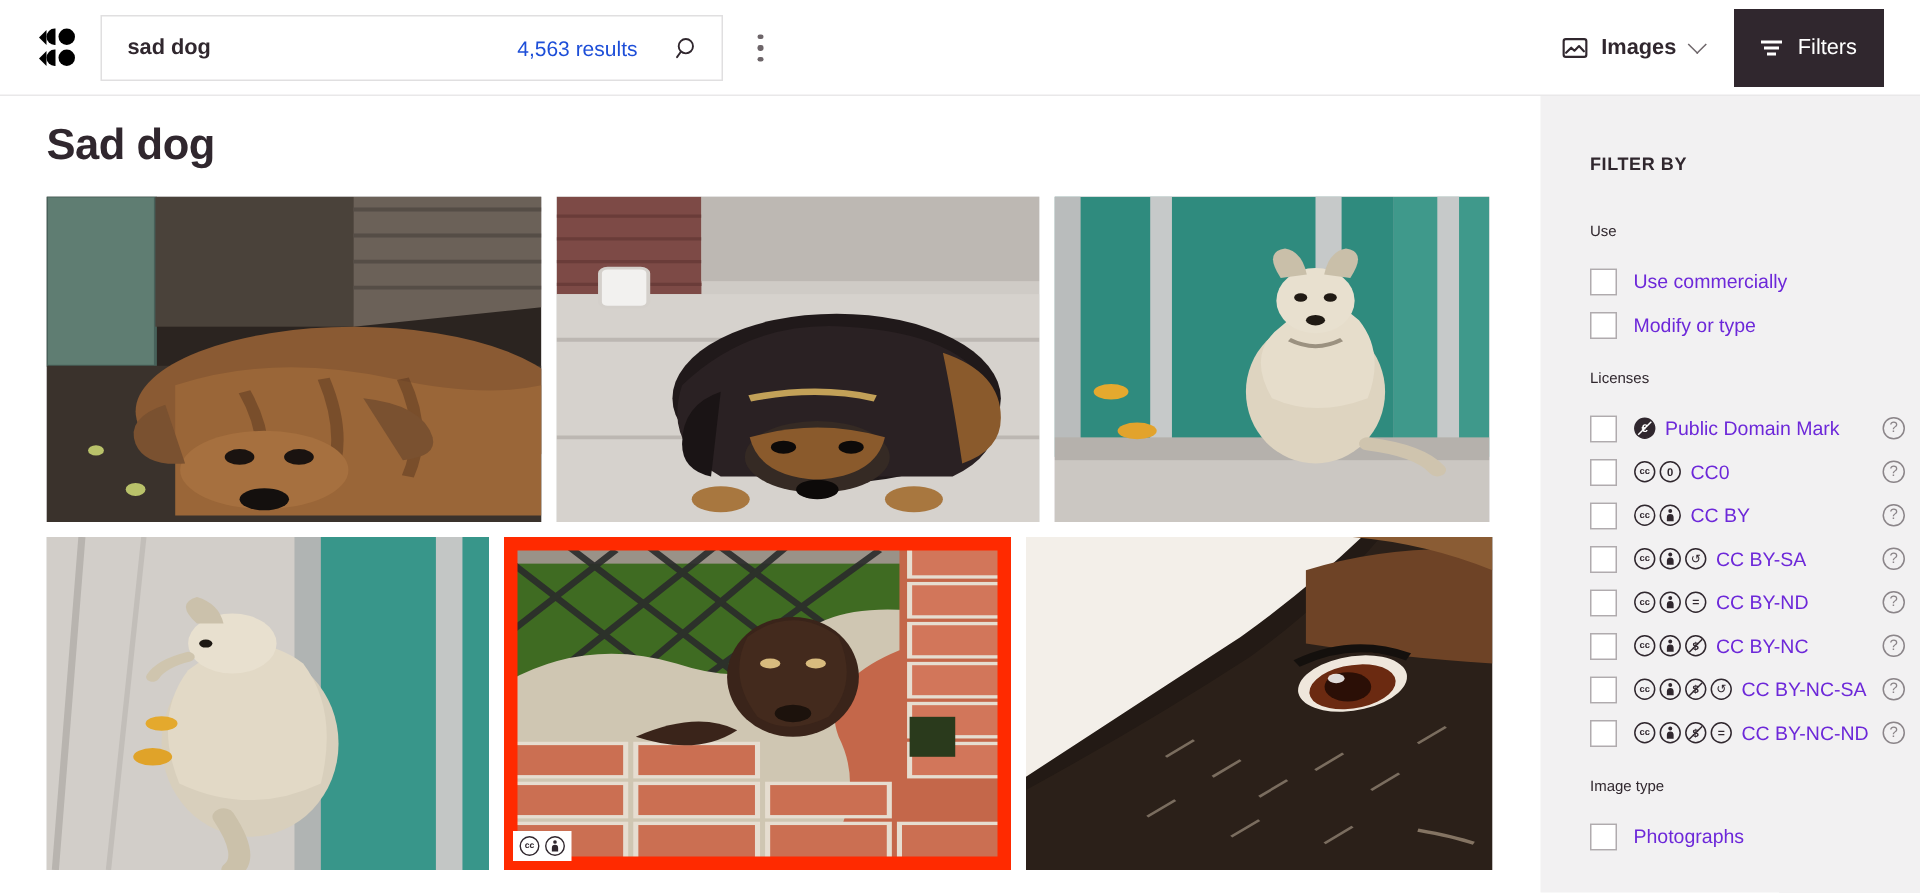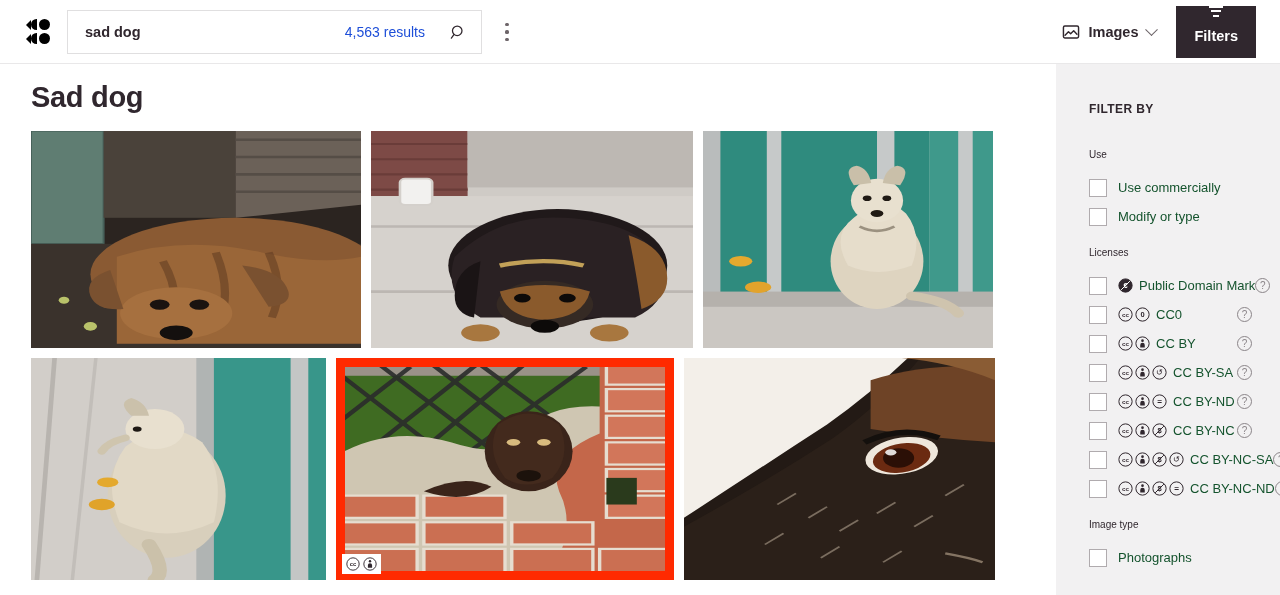--- a/index.html
+++ b/index.html
@@ -93,21 +93,21 @@
     border-right: 1.7px solid #6d6569;
     border-bottom: 1.7px solid #6d6569;
     transform: rotate(45deg) translate(-2px,-2px);
   }
   .filters-btn {
     display: flex; align-items: center; gap: 11px;
     background: #30272E; color: #fff;
     border: none; cursor: pointer;
     height: 52px; padding: 0 18px;
     font-family: "Liberation Sans", sans-serif;
-    font-size: 14.5px; font-weight: bold; flex-direction: column;
+    font-size: 14.5px; font-weight: normal;
   }
   .filter-lines { display:flex; flex-direction:column; align-items:center; gap:2.6px; }
   .filter-lines i { display:block; height:1.8px; background:#fff; }
   .filter-lines i:nth-child(1){ width:14px; }
   .filter-lines i:nth-child(2){ width:10px; }
   .filter-lines i:nth-child(3){ width:6px; }
 
   
   .main {
     position: absolute; top: 64px; left: 0;
@@ -139,23 +139,23 @@
     position: absolute; left: 6px; bottom: 6px;
     display: flex; gap: 3px;
     background: #ffffff;
     padding: 3px 4px;
   }
   .lic-badges .cc-ico { width: 14px; height: 14px; }
 
   
   .sidebar {
     position: absolute; top: 64px; right: 0;
-    width: 224px; height: 531px;
+    width: 253px; height: 531px;
     background: #f2f1f2;
-    padding: 38px 28px 0 33px;
+    padding: 38px 10px 0 33px;
     overflow: hidden;
   }
   .filter-by {
     font-size: 12px; font-weight: bold;
     letter-spacing: 0.4px; color: #30272E;
     margin-bottom: 33px;
   }
   .group-title {
     font-size: 10px; font-weight: normal; color: #30272E;
     margin-bottom: 13px;
@@ -167,21 +167,21 @@
     cursor: pointer;
   }
   .cbx {
     width: 18px; height: 18px;
     border: 1.4px solid #b0abae;
     background: #fff;
     flex: none;
     margin-right: 11px;
   }
   .row-icons { display: flex; align-items: center; gap: 2px; margin-right: 6px; }
-  .row-label { font-size: 13px; color: #14532d; white-space: nowrap; }
+  .row-label { font-size: 13px; color: #6d28d9; white-space: nowrap; }
   .help {
     margin-left: auto;
     width: 15px; height: 15px;
     border: 1.3px solid #8b8589; border-radius: 50%;
     color: #8b8589; font-size: 10px;
     display: flex; align-items: center; justify-content: center;
     flex: none; cursor: pointer;
   }
   .cc-ico { width: 15px; height: 15px; display: block; }
 </style>

